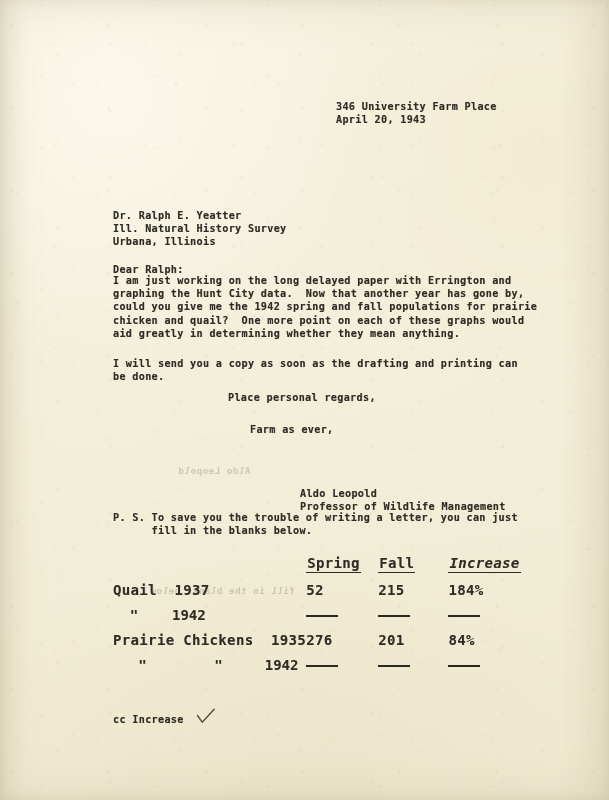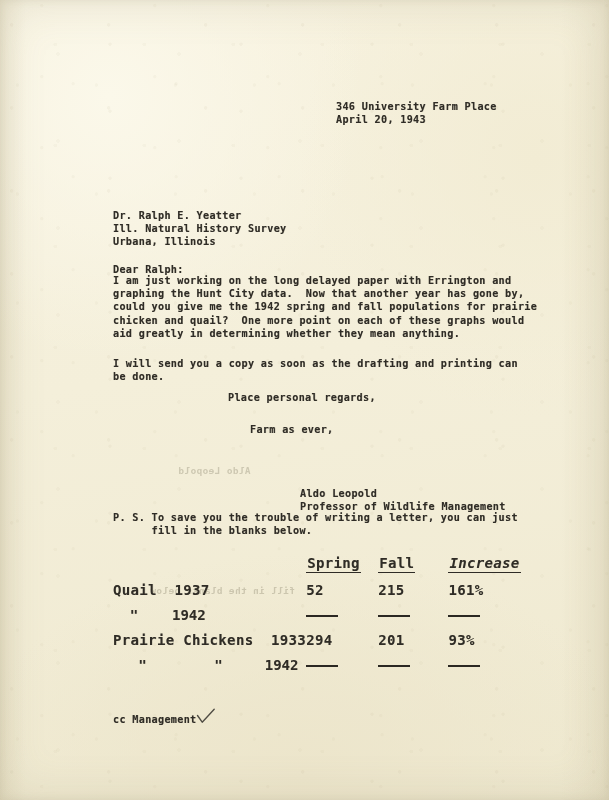--- a/index.html
+++ b/index.html
@@ -212,48 +212,48 @@
           <th class="col-h col-fall"><span class="u">Fall</span></th>
           <th class="col-h col-inc"><span class="u">Increase</span></th>
         </tr>
       </thead>
       <tbody>
 
         <tr>
           <td class="lbl">Quail  1937</td>
           <td class="num">52</td>
           <td class="num">215</td>
-          <td class="num">161%</td>
+          <td class="num">184%</td>
         </tr>
 
         <tr>
           <td class="lbl ditto">  "    1942</td>
           <td class="num"><span class="blankline"></span></td>
           <td class="num"><span class="blankline"></span></td>
           <td class="num"><span class="blankline"></span></td>
         </tr>
 
         <tr>
-          <td class="lbl">Prairie Chickens  1933</td>
-          <td class="num">294</td>
+          <td class="lbl">Prairie Chickens  1935</td>
+          <td class="num">276</td>
           <td class="num">201</td>
-          <td class="num">93%</td>
+          <td class="num">84%</td>
         </tr>
 
         <tr>
           <td class="lbl ditto">   "        "     1942</td>
           <td class="num"><span class="blankline"></span></td>
           <td class="num"><span class="blankline"></span></td>
           <td class="num"><span class="blankline"></span></td>
         </tr>
 
       </tbody>
     </table>
   </div>
 
-  <div class="tw" id="cc">cc Management</div>
+  <div class="tw" id="cc">cc Increase</div>
 
   <svg id="checkmark" viewBox="0 0 20 18">
     <path d="M1.5 7.5 L6.2 14.2 L18.2 1.2" fill="none" stroke="#33302a" stroke-width="1.35" stroke-linecap="round" stroke-linejoin="round" opacity=".85"></path>
   </svg>
 
   <div id="vignette"></div>
 </div>
 
 </body></html>

